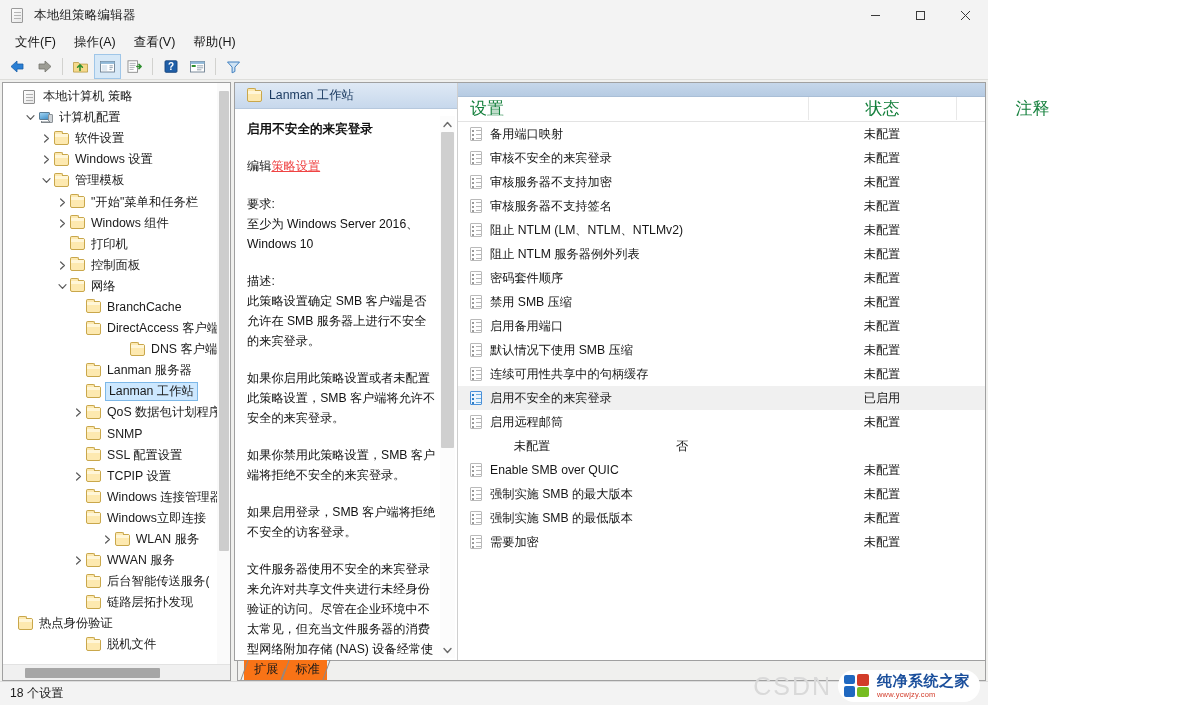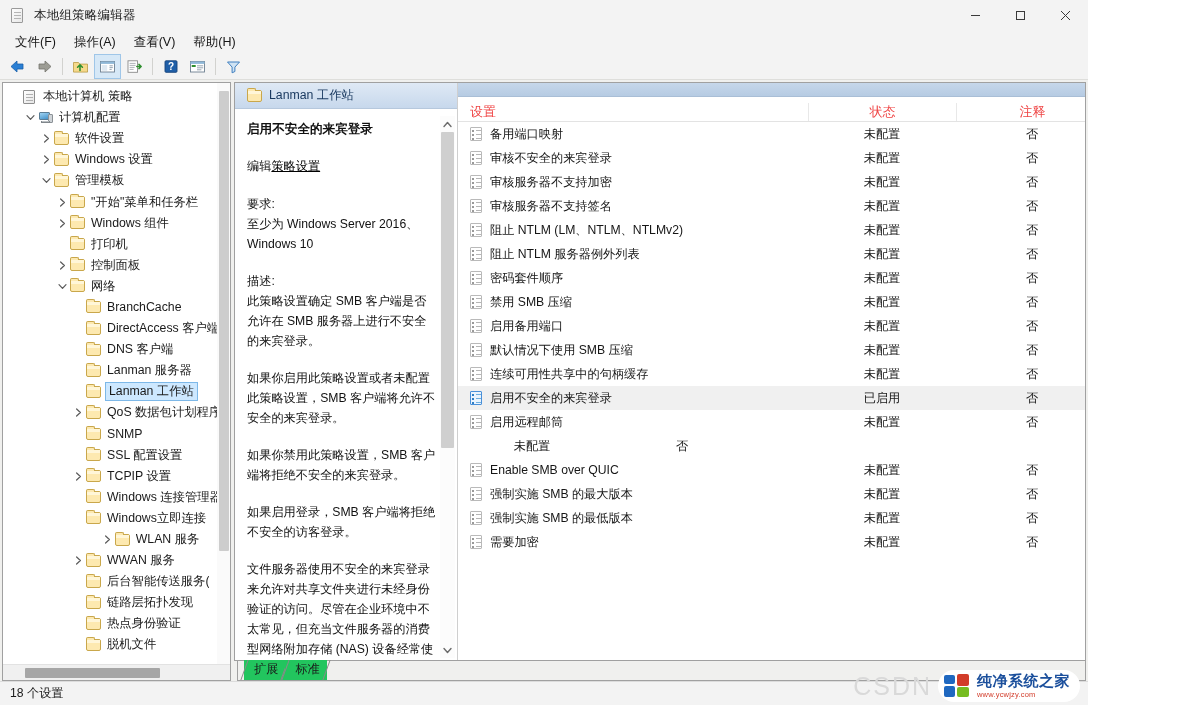--- a/index.html
+++ b/index.html
@@ -6,21 +6,21 @@
   html, body {
     margin: 0; padding: 0;
     width: 1200px; height: 705px;
     overflow: hidden;
     font-family: "Liberation Sans", "DejaVu Sans", sans-serif;
     background: #ffffff;
     -webkit-font-smoothing: antialiased;
   }
   .app {
     position: relative;
-    width: 1088px; height: 705px;
+    width: 988px; height: 705px;
     background: #f3f3f3;
     display: flex; flex-direction: column;
   }
 
   
   .titlebar {
     height: 30px; flex: none;
     background: #f3f3f3;
     display: flex; align-items: center;
     padding-left: 9px;
@@ -230,21 +230,21 @@
     flex: 1; position: relative; overflow: hidden;
     padding: 10px 19px 0 12px;
     font-size: 12.2px; line-height: 20px; color: #111;
   }
   .desc-title {
     font-weight: bold; font-size: 12.6px; color: #111;
     margin-bottom: 17px;
   }
   .desc-editrow { margin-bottom: 18px; }
   .desc-link {
-    color: #000000; text-decoration: underline; cursor: pointer;
+    color: #ef4444; text-decoration: underline; cursor: pointer;
   }
   .desc-p { margin: 17px 0 16px 0; }
   .desc-p .lbl { display: block; }
   .desc-vscroll {
     position: absolute; right: 2px; top: 33px; bottom: 2px; width: 15px;
     background: #fcfcfc;
     display: flex; flex-direction: column; align-items: center;
   }
   .sb-arrow {
     width: 15px; height: 16px; flex: none;
@@ -264,24 +264,24 @@
     display: flex; flex-direction: column;
     background: #fff; position: relative;
   }
   .list-topbar {
     height: 14px; flex: none;
     background: linear-gradient(180deg,#c6d7ea 0%,#b6cbe3 100%);
     border-bottom: 1px solid #a9bed6;
   }
   .list-header {
     height: 25px; flex: none;
-    display: flex; align-items: flex-end;
+    display: flex; align-items: flex-start;
     background: #ffffff;
     border-bottom: 1px solid #e3e3e3;
-    font-size: 13px; color: #ef4444;
+    font-size: 17px; color: #15803d;
   }
   .col-setting { width: 350px; padding-left: 12px; flex: none; }
   .col-state   { width: 148px; flex: none; text-align: center; border-left: 1px solid #e8e8e8; }
   .col-comment { width: 152px; flex: none; text-align: center; border-left: 1px solid #e8e8e8; }
   .col-rest    { flex: 1; border-left: 1px solid #e8e8e8; }
   .list-rows { flex: 1; overflow: hidden; }
   .lrow {
     height: 24px;
     display: flex; align-items: center;
     font-size: 12.2px; color: #161616;
@@ -317,21 +317,21 @@
     border-left: 1px solid #a0a0a0;
     border-right: 1px solid #a0a0a0;
     border-bottom: 1px solid #a0a0a0;
     padding-left: 6px;
     position: relative;
   }
   .tab {
     font-size: 12.2px; color: #1a1a1a;
     padding: 1px 7px 2px 10px;
     position: relative;
-    background: #22c55e;
+    background: #f97316;
   }
   .tab:before, .tab:after {
     content: ""; position: absolute; top: 0; bottom: 0; width: 7px;
     border-top: 1px solid #8a8a8a;
   }
   .tab:before { left: 0; border-left: 1px solid #8a8a8a; transform: skewX(-20deg); border-top: none; }
   .tab:after  { right: 0; border-right: 1px solid #8a8a8a; transform: skewX(-20deg); border-top: none; }
 
   
   .statusbar {
@@ -585,21 +585,21 @@
             </span>
             <span class="tree-label">BranchCache</span>
           </div>
           <div class="tree-row" style="padding-left: 68px;">
             <span class="twisty"></span>
             <span class="tree-icon">
               <span class="folder"></span>
             </span>
             <span class="tree-label">DirectAccess 客户端</span>
           </div>
-          <div class="tree-row" style="padding-left: 68px;">
+          <div class="tree-row" style="padding-left: 68px; margin-left: 44px;">
             <span class="twisty"></span>
             <span class="tree-icon">
               <span class="folder"></span>
             </span>
             <span class="tree-label">DNS 客户端</span>
           </div>
           <div class="tree-row" style="padding-left: 68px;">
             <span class="twisty"></span>
             <span class="tree-icon">
               <span class="folder"></span>
@@ -692,21 +692,21 @@
             </span>
             <span class="tree-label">后台智能传送服务(</span>
           </div>
           <div class="tree-row" style="padding-left: 68px;">
             <span class="twisty"></span>
             <span class="tree-icon">
               <span class="folder"></span>
             </span>
             <span class="tree-label">链路层拓扑发现</span>
           </div>
-          <div class="tree-row" style="padding-left: 68px; text-align: right;">
+          <div class="tree-row" style=" text-align: right;">
             <span class="twisty"></span>
             <span class="tree-icon">
               <span class="folder"></span>
             </span>
             <span class="tree-label">热点身份验证</span>
           </div>
           <div class="tree-row" style="padding-left: 68px;">
             <span class="twisty"></span>
             <span class="tree-icon">
               <span class="folder"></span>

